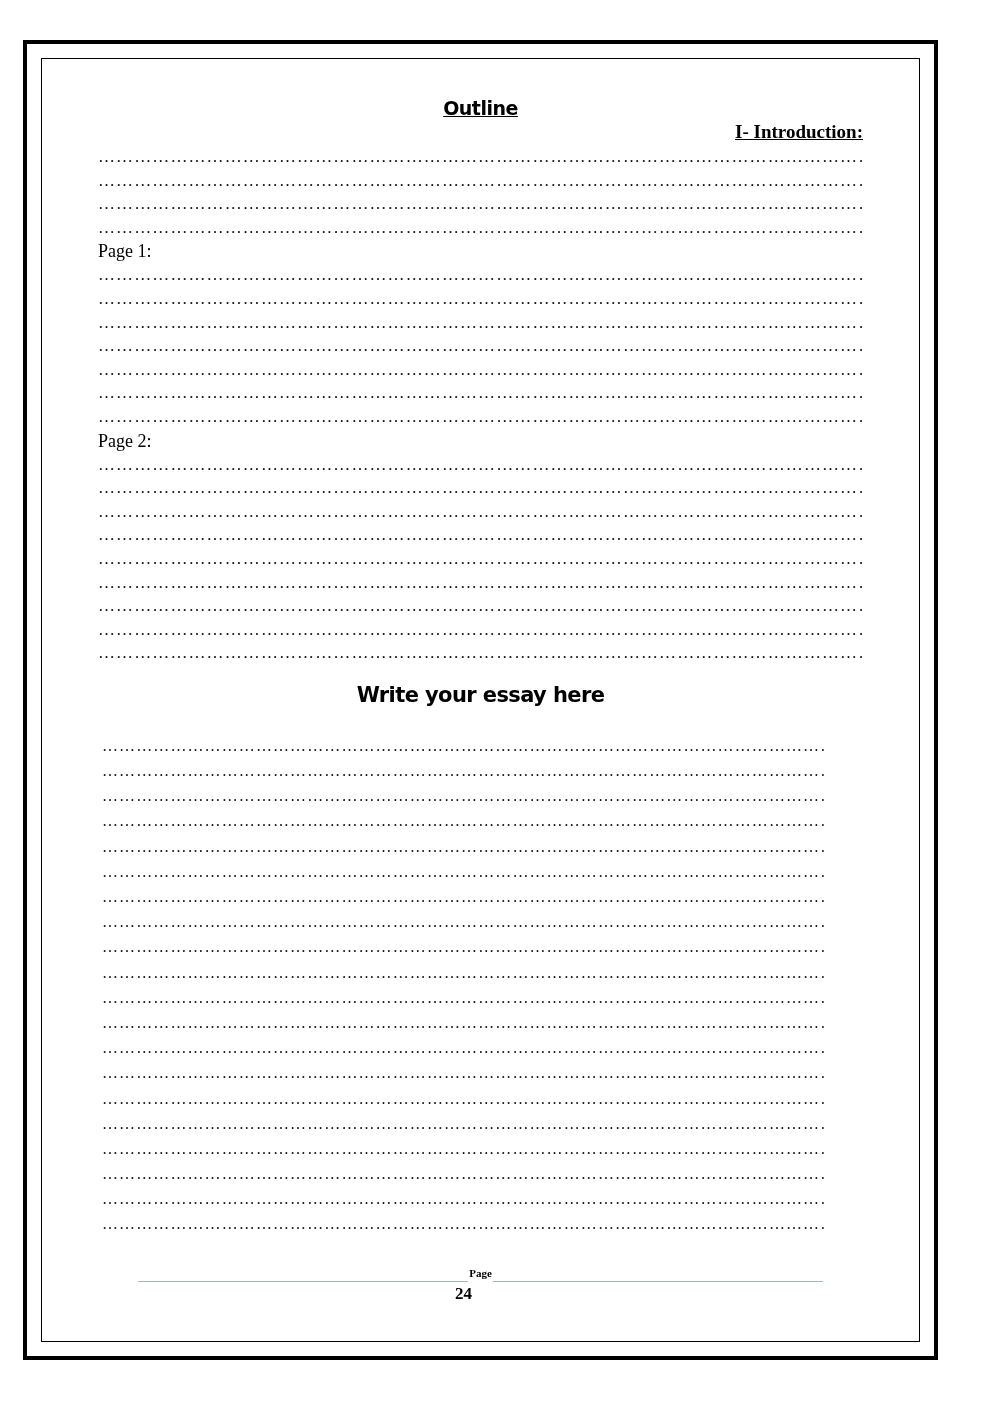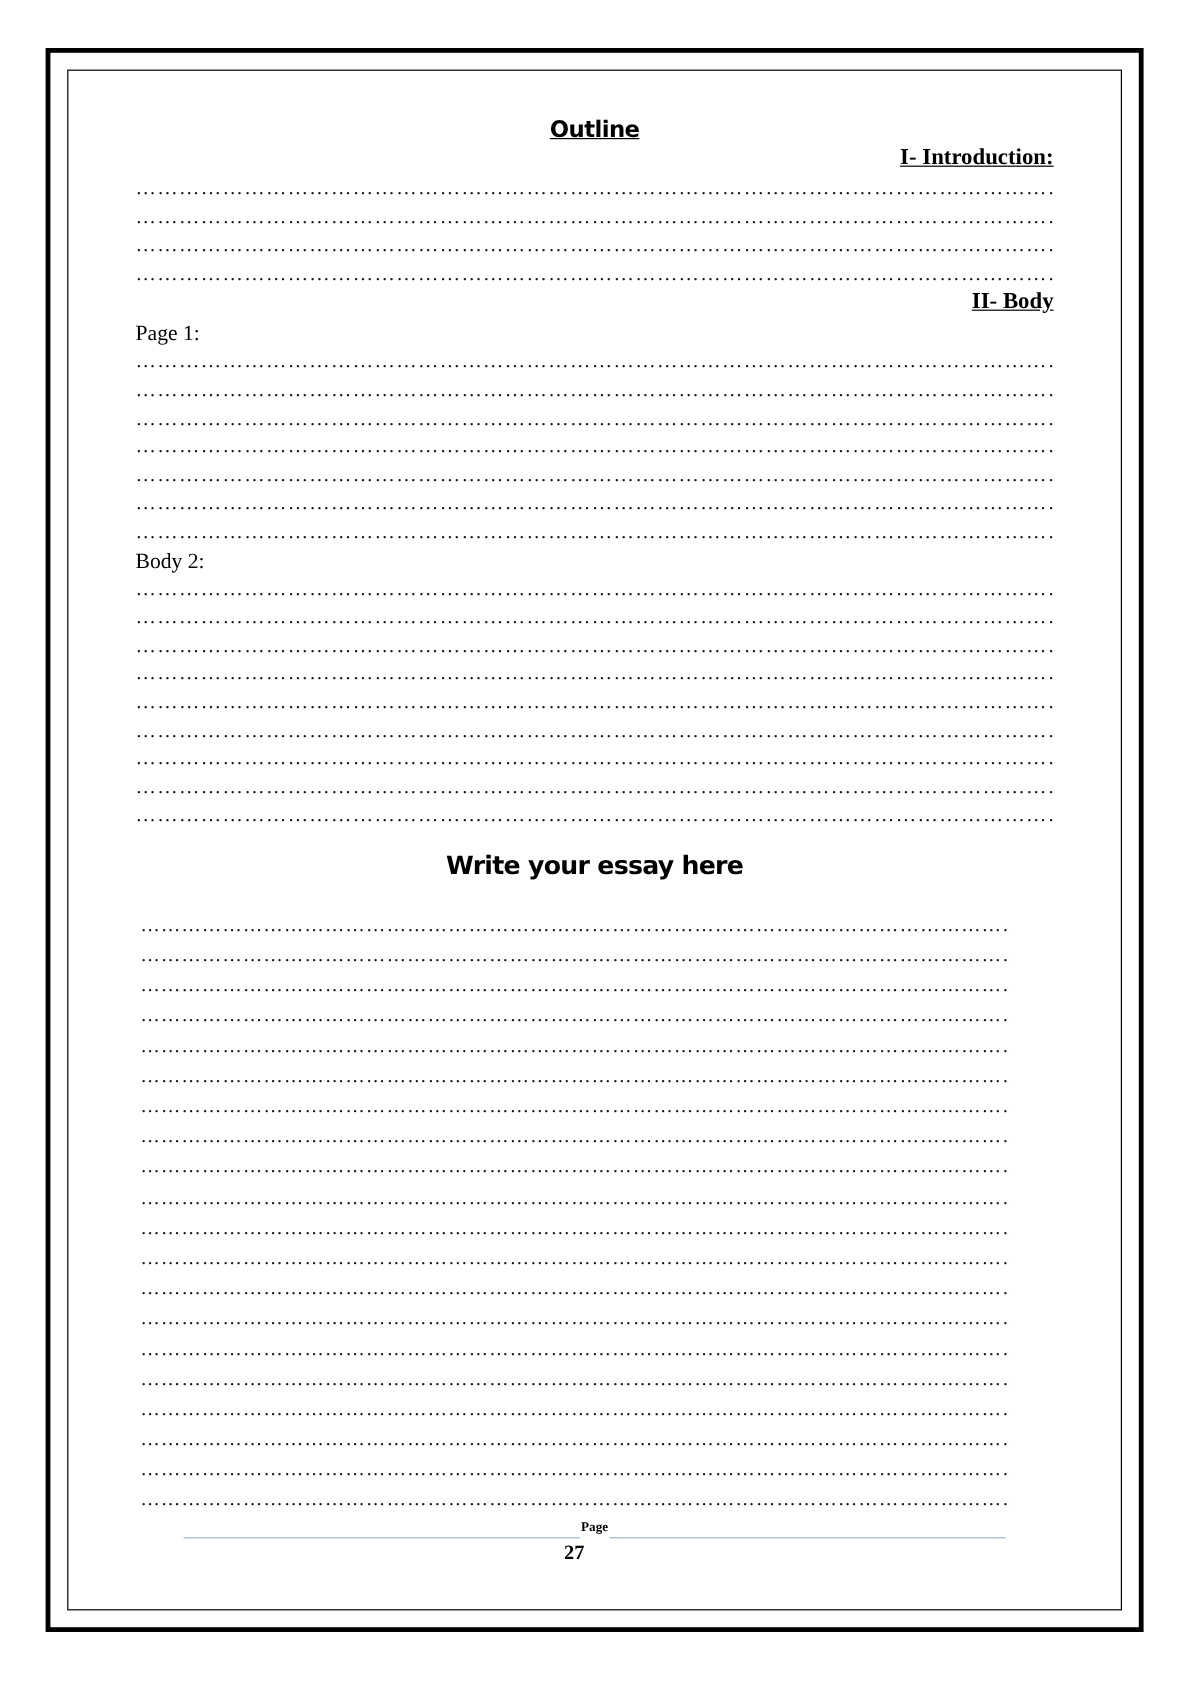--- a/index.html
+++ b/index.html
@@ -9,21 +9,21 @@
   }
   body {
     width: 993px;
     height: 1404px;
     font-family: "Liberation Serif", serif;
     color: #000000;
     position: relative;
   }
   .page {
     position: absolute;
-    left: 38px;
+    left: 23px;
     top: 40px;
     width: 915px;
     height: 1320px;
     border: 4px solid #000000;
     box-sizing: border-box;
     background: #ffffff;
   }
   .inner {
     position: absolute;
     left: 14px;
@@ -151,32 +151,31 @@
       <div class="doc-title">Outline</div>
 
       <div id="sections">
           <div class="section-head">I- Introduction:</div>
           <div class="dots-block">
             <div class="dot-line">……………………………………………………………………………………………………………………………………</div>
             <div class="dot-line">……………………………………………………………………………………………………………………………………</div>
             <div class="dot-line">……………………………………………………………………………………………………………………………………</div>
             <div class="dot-line">……………………………………………………………………………………………………………………………………</div>
           </div>
-          <div class="section-head">II- Body</div>
           <div class="sub-head">Page 1:</div>
           <div class="dots-block">
             <div class="dot-line">……………………………………………………………………………………………………………………………………</div>
             <div class="dot-line">……………………………………………………………………………………………………………………………………</div>
             <div class="dot-line">……………………………………………………………………………………………………………………………………</div>
             <div class="dot-line">……………………………………………………………………………………………………………………………………</div>
             <div class="dot-line">……………………………………………………………………………………………………………………………………</div>
             <div class="dot-line">……………………………………………………………………………………………………………………………………</div>
             <div class="dot-line">……………………………………………………………………………………………………………………………………</div>
           </div>
-          <div class="sub-head">Body 2:</div>
+          <div class="sub-head">Page 2:</div>
           <div class="dots-block">
             <div class="dot-line">……………………………………………………………………………………………………………………………………</div>
             <div class="dot-line">……………………………………………………………………………………………………………………………………</div>
             <div class="dot-line">……………………………………………………………………………………………………………………………………</div>
             <div class="dot-line">……………………………………………………………………………………………………………………………………</div>
             <div class="dot-line">……………………………………………………………………………………………………………………………………</div>
           </div>
           <div class="dots-block">
             <div class="dot-line">……………………………………………………………………………………………………………………………………</div>
             <div class="dot-line">……………………………………………………………………………………………………………………………………</div>
@@ -209,16 +208,16 @@
           <div class="dot-line">………………………………………………………………………………………………………………………</div>
           <div class="dot-line">………………………………………………………………………………………………………………………</div>
         </div>
 
     </div>
 
     <div class="footer">
       <div class="footer-rule-left"></div>
       <div class="footer-rule-right"></div>
       <div class="footer-page">Page</div>
-      <div class="footer-num">27</div>
+      <div class="footer-num">24</div>
     </div>
   </div>
 </div>
 
 </body></html>

